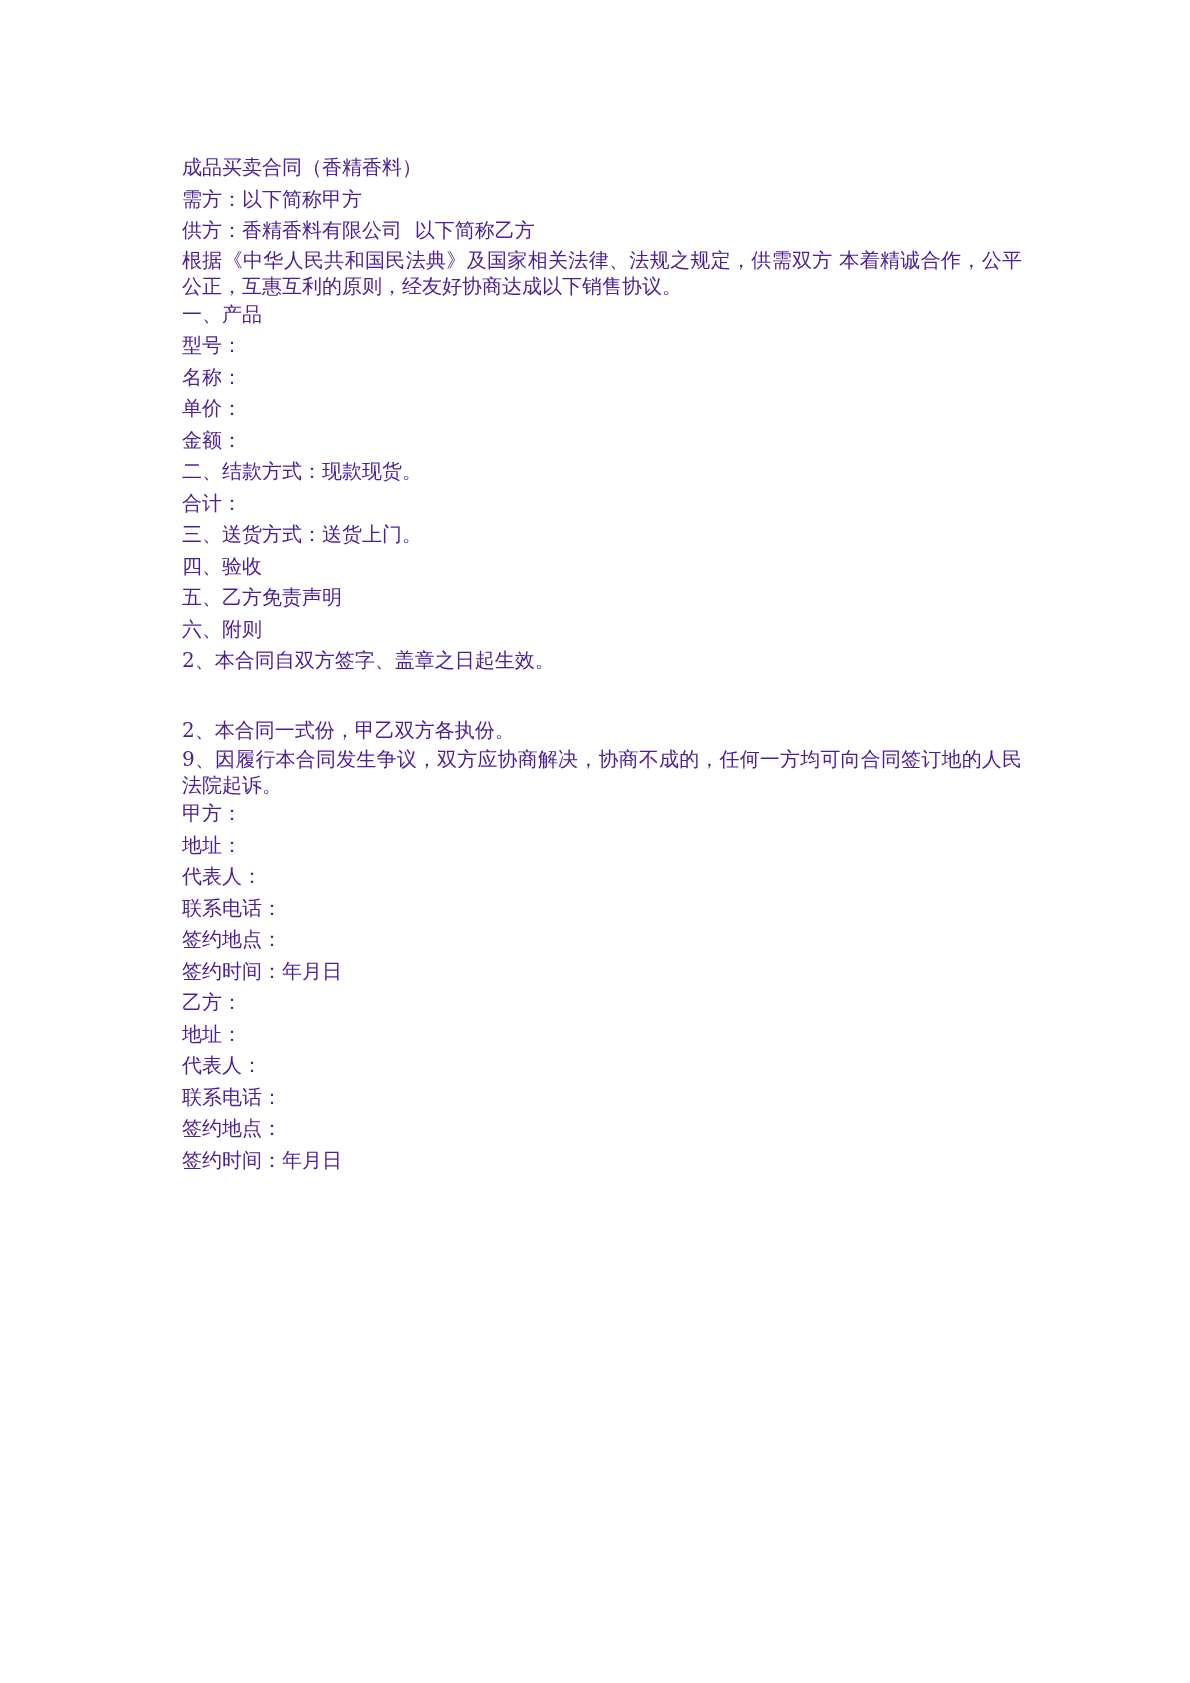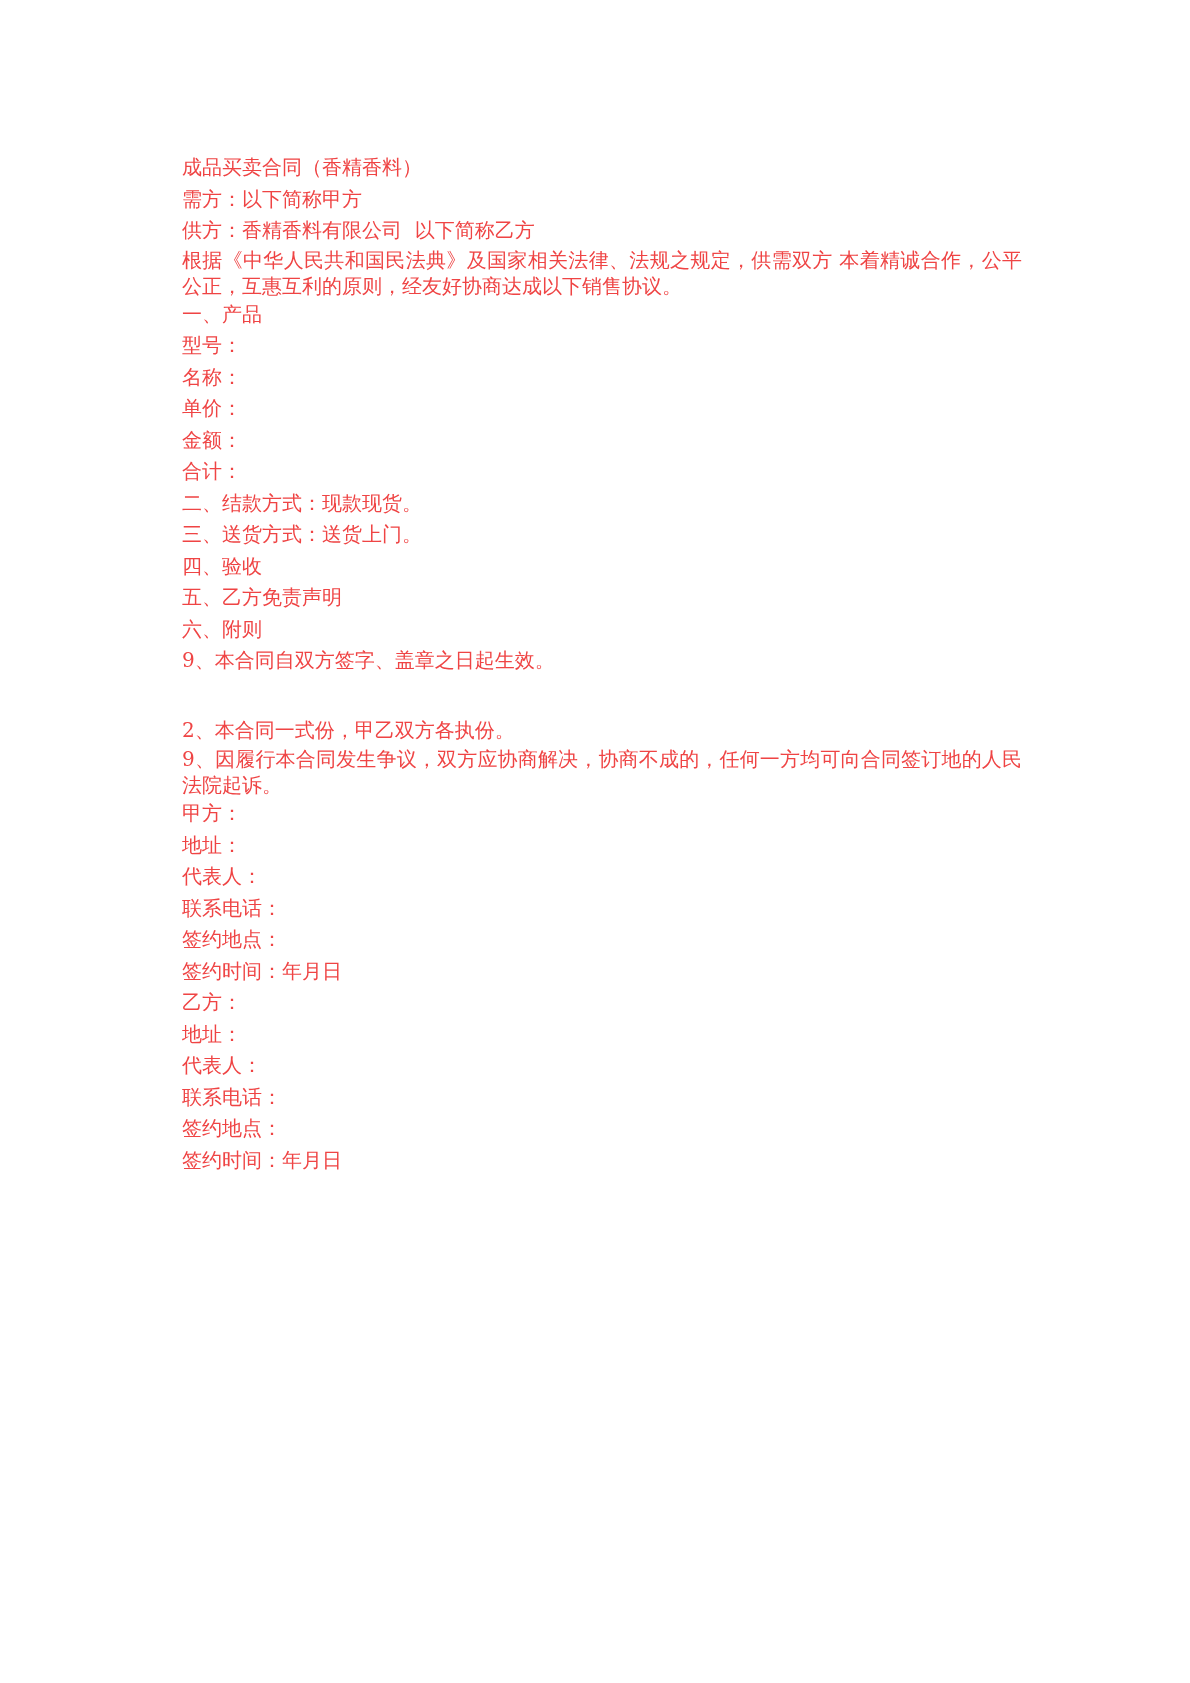--- a/index.html
+++ b/index.html
@@ -1,50 +1,50 @@
 <!DOCTYPE html>
 <html><head>
 <meta charset="utf-8">
 <style>
   html, body { margin: 0; padding: 0; background: #ffffff; }
   body { width: 1190px; height: 1683px; position: relative; overflow: hidden; }
   .page {
     position: absolute; left: 182px; top: 152px; width: 840px;
     font-family: "DejaVu Serif", "Liberation Serif", serif;
-    font-size: 20px; color: #ef4444;
+    font-size: 20px; color: #4c1d95;
   }
   .line { line-height: 31.5px; height: 31.5px; white-space: nowrap; }
   .para { line-height: 26px; white-space: normal; text-align: justify; text-align-last: left; }
   .blank { height: 38px; }
 </style>
 </head>
 <body>
 
 <div class="page">
   <div class="line">成品买卖合同（香精香料）</div>
   <div class="line">需方：以下简称甲方</div>
   <div class="line" style="white-space:pre;">供方：香精香料有限公司  以下简称乙方</div>
   <div class="para">根据《中华人民共和国民法典》及国家相关法律、法规之规定，供需双方 本着精诚合作，公平公正，互惠互利的原则，经友好协商达成以下销售协议。</div>
 
   <div class="line">一、产品</div>
   <div class="line">型号：</div>
   <div class="line">名称：</div>
   <div class="line">单价：</div>
   <div class="line">金额：</div>
+  <div class="line">二、结款方式：现款现货。</div>
+
   <div class="line">合计：</div>
-
-  <div class="line">二、结款方式：现款现货。</div>
   <div class="line">三、送货方式：送货上门。</div>
 
   <div class="line">四、验收</div>
 
   <div class="line">五、乙方免责声明</div>
 
   <div class="line">六、附则</div>
-  <div class="line">9、本合同自双方签字、盖章之日起生效。</div>
+  <div class="line">2、本合同自双方签字、盖章之日起生效。</div>
   <div class="blank"></div>
   <div class="line">2、本合同一式份，甲乙双方各执份。</div>
   <div class="para">9、因履行本合同发生争议，双方应协商解决，协商不成的，任何一方均可向合同签订地的人民法院起诉。</div>
 
   <div class="line">甲方：</div>
   <div class="line">地址：</div>
   <div class="line">代表人：</div>
   <div class="line">联系电话：</div>
   <div class="line">签约地点：</div>
   <div class="line">签约时间：年月日</div>

